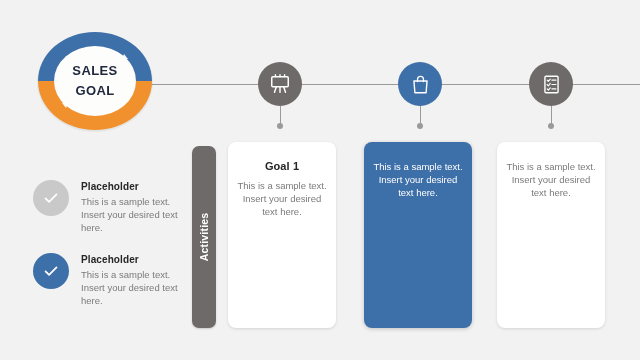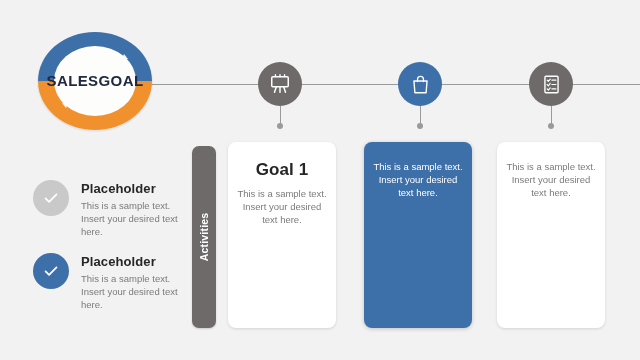--- a/index.html
+++ b/index.html
@@ -64,27 +64,27 @@
     height: 118px;
   }
   #donut-wrap svg { display:block; }
   .donut-label {
     position: absolute;
     left: 0;
     top: 0;
     width: 136px;
     height: 118px;
     display: flex;
-    flex-direction: row;
+    flex-direction: column;
     align-items: center;
     justify-content: center;
     text-align: center;
     color: #20293f;
     font-weight: bold;
-    font-size: 15px;
+    font-size: 13px;
     line-height: 20px;
     letter-spacing: 0.4px;
     pointer-events: none;
   }
 
   
   .ph {
     position: absolute;
     display: flex;
     align-items: flex-start;
@@ -96,21 +96,21 @@
     height: 36px;
     border-radius: 50%;
     display: flex;
     align-items: center;
     justify-content: center;
   }
   .ph-circle.gray { background: #c9c9c9; }
   .ph-circle.blue { background: #3d6fa8; }
   .ph-body { padding-top: 1px; }
   .ph-title {
-    font-size: 13px;
+    font-size: 10px;
     font-weight: bold;
     color: #262626;
     margin: 0 0 3px 0;
     letter-spacing: .1px;
   }
   .ph-text {
     font-size: 9.5px;
     color: #7b7b7b;
     line-height: 13px;
     width: 108px;
@@ -151,21 +151,21 @@
     box-shadow: 0 1px 3px rgba(0,0,0,.13);
     box-sizing: border-box;
     padding: 18px 9px 0 9px;
     text-align: center;
   }
   .card.accent {
     background: #3d6fa8;
     box-shadow: 0 1px 4px rgba(0,0,0,.20);
   }
   .card-title {
-    font-size: 17px;
+    font-size: 11px;
     font-weight: bold;
     color: #262626;
     margin: 0 0 7px 0;
     letter-spacing: .1px;
   }
   .card-text {
     font-size: 9.5px;
     line-height: 13px;
     color: #7b7b7b;
     margin: 0;

